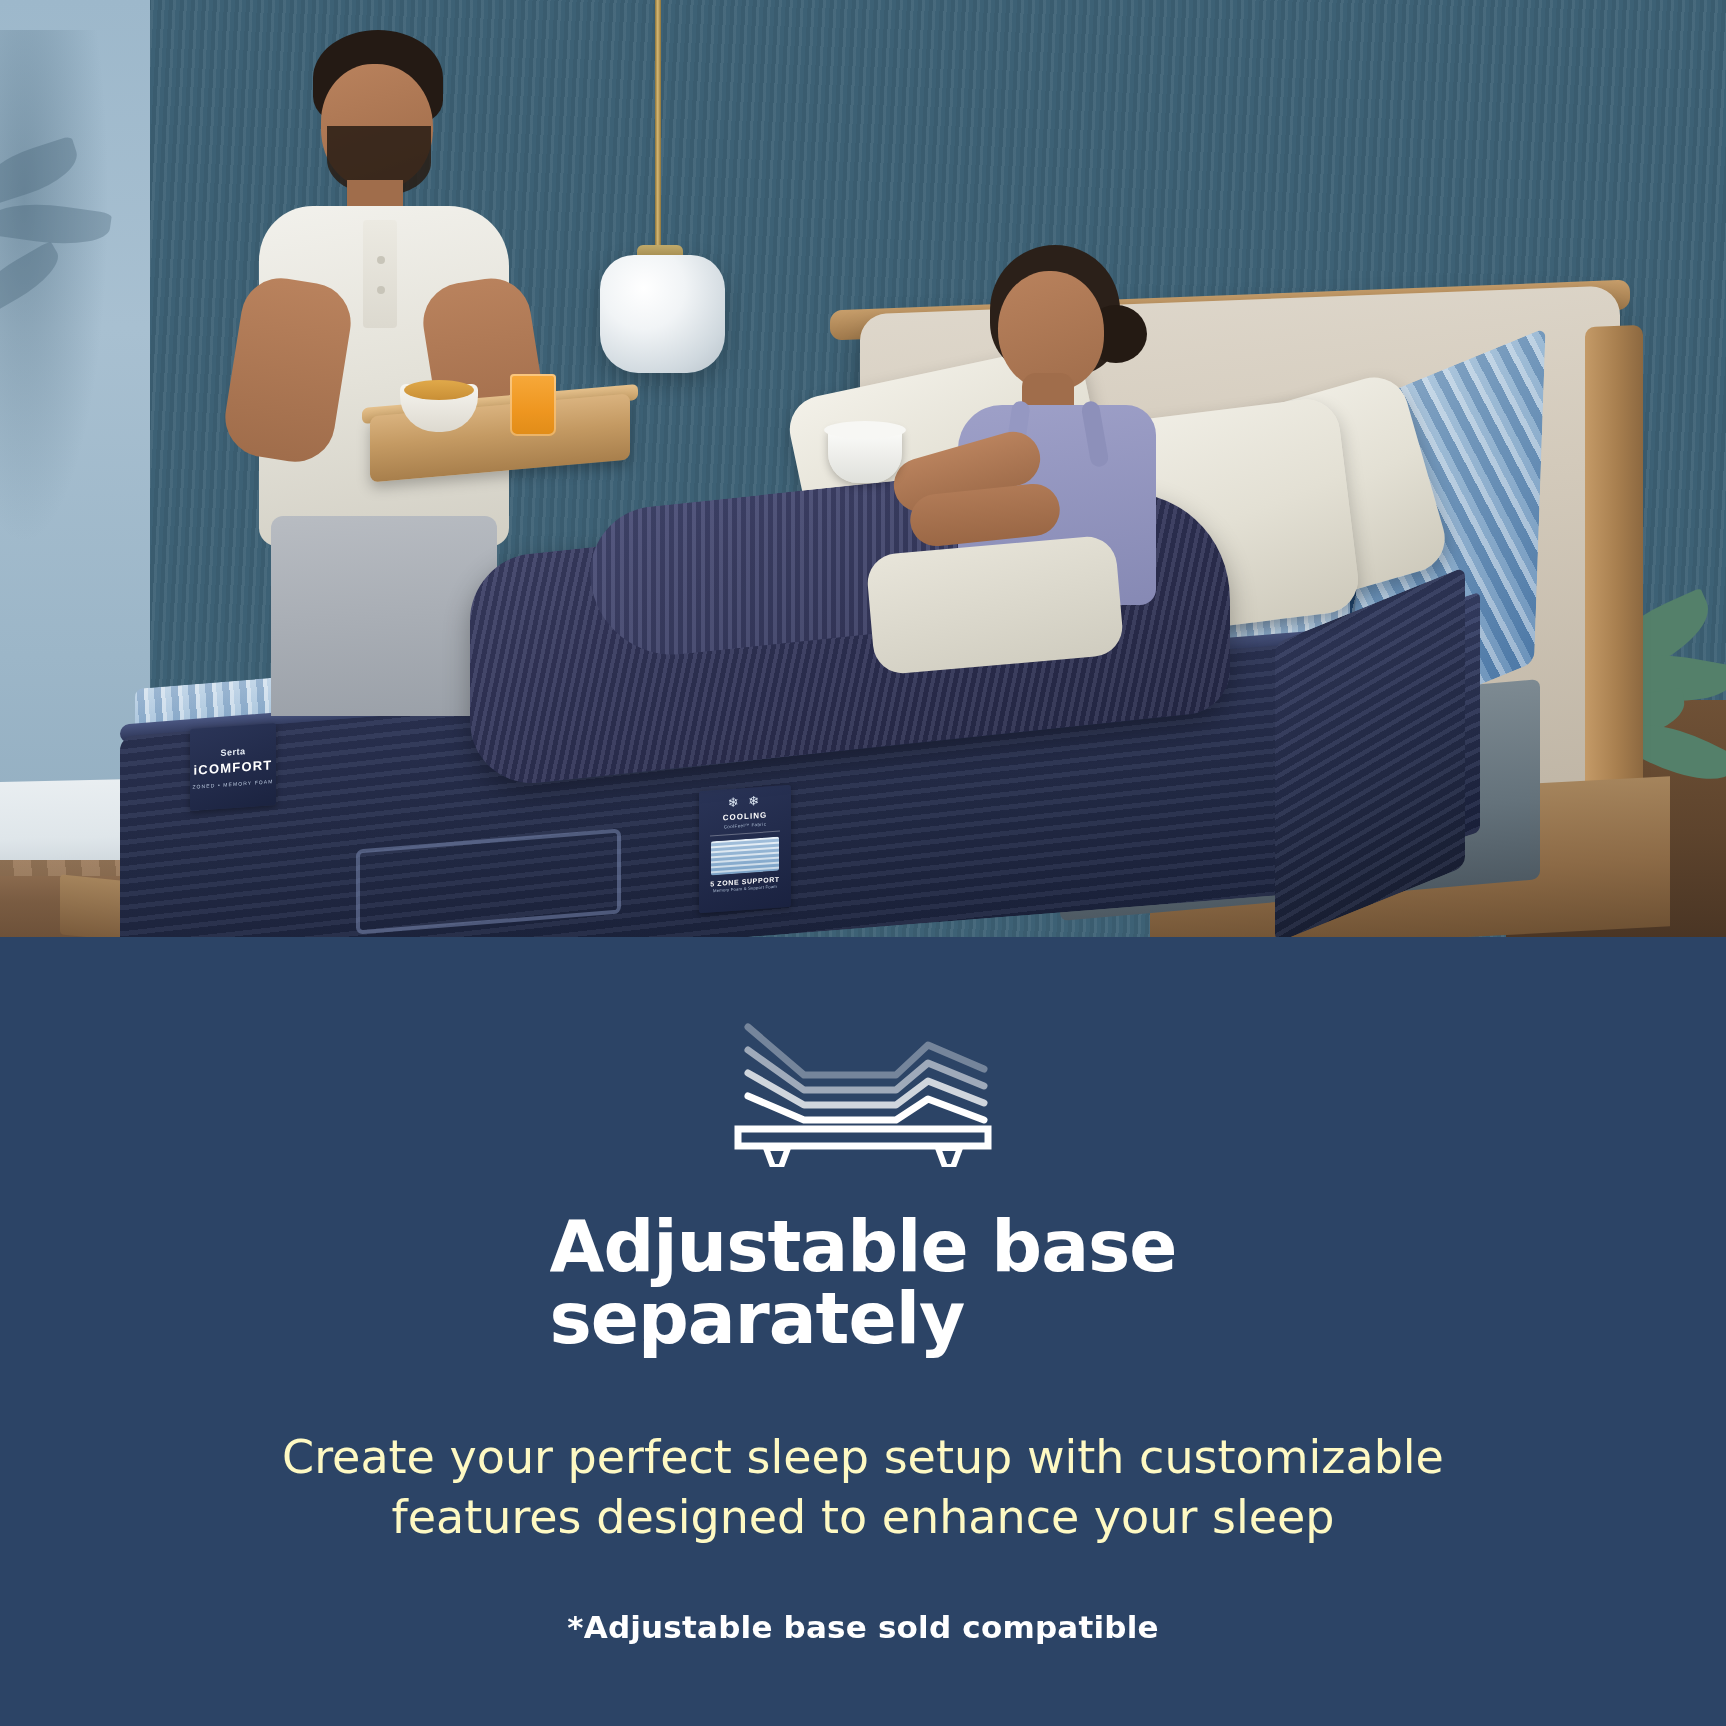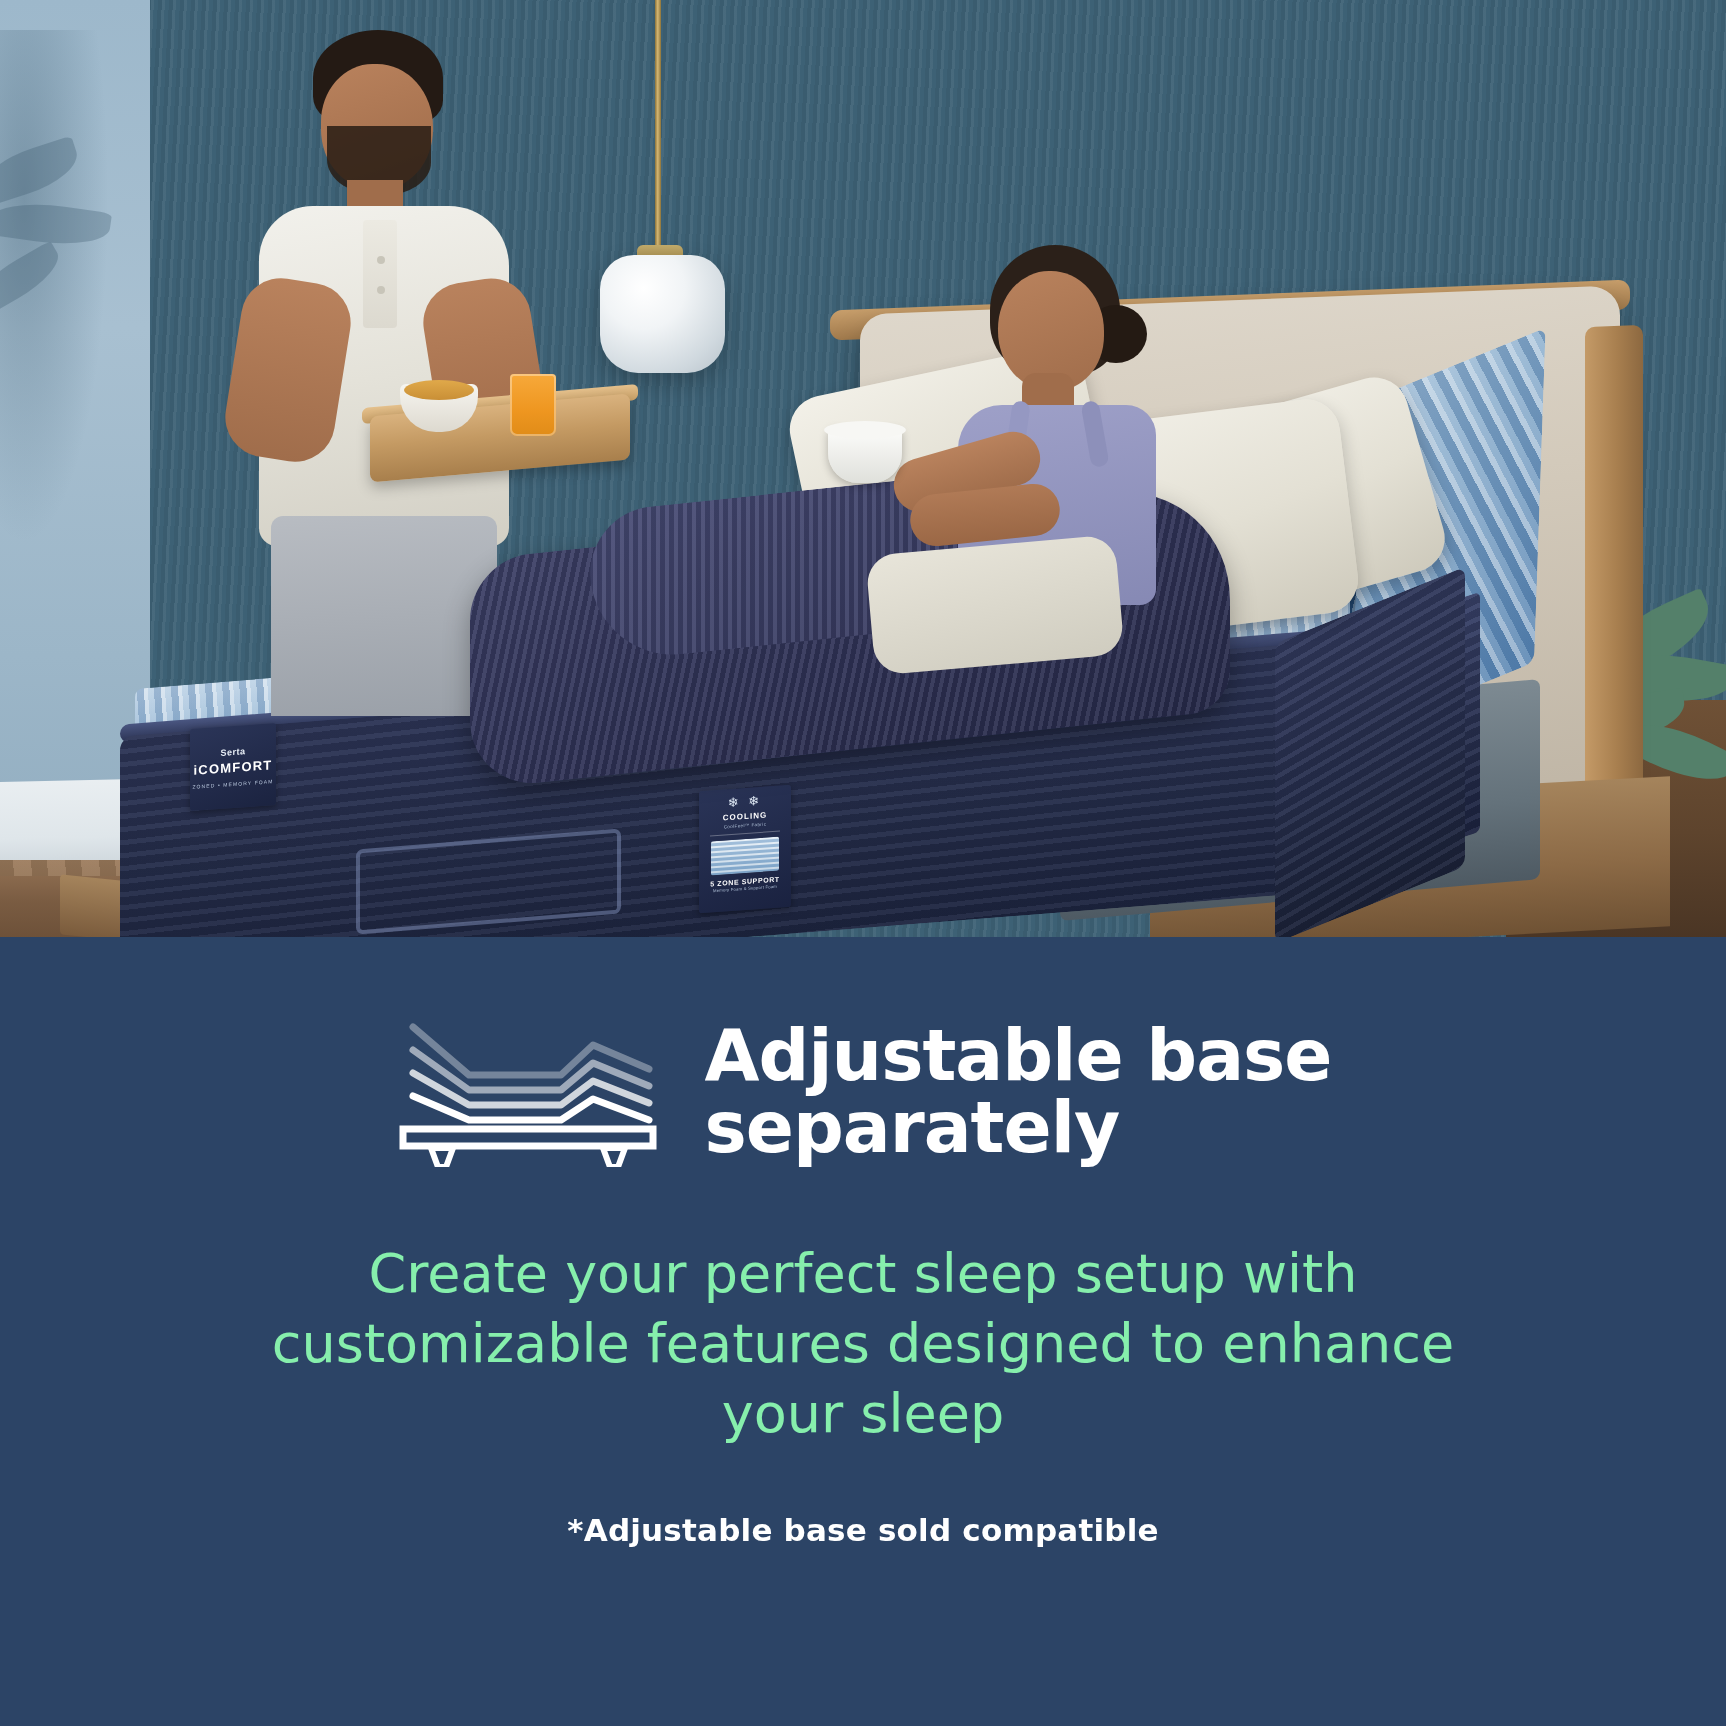--- a/index.html
+++ b/index.html
@@ -315,31 +315,31 @@
 
   
   .panel{
     position:absolute; left:0; top:937px; width:1726px; height:789px;
     background:#2c4466;
     display:flex; flex-direction:column; align-items:center;
   }
 
   .headline-row{
     display:flex; align-items:center; justify-content:center;
-    gap:44px; margin-top:80px; width:100%;
+    gap:44px; margin-top:80px; width:100%;flex-direction:column;
   }
   .ab-icon{ flex:0 0 auto; width:266px; height:150px; }
   .headline{
     color:#ffffff; font-size:71px; line-height:1.02; font-weight:700;
     letter-spacing:-1px; max-width:700px;
     font-family:"DejaVu Sans","Liberation Sans",sans-serif;
   }
 
   .subcopy{
-    color:#86efac; font-size:54px; line-height:1.30; font-weight:400;
+    color:#fef9c3; font-size:46px; line-height:1.30; font-weight:400;
     text-align:center; max-width:1250px; margin-top:72px;
     font-family:"DejaVu Sans","Liberation Sans",sans-serif;
   }
   .footnote{
     color:#ffffff; font-size:31px; font-weight:700; text-align:center;
     margin-top:62px; letter-spacing:.2px;
     font-family:"DejaVu Sans","Liberation Sans",sans-serif;
   }
   .headline .nowrap{ white-space:nowrap; }
 </style>

